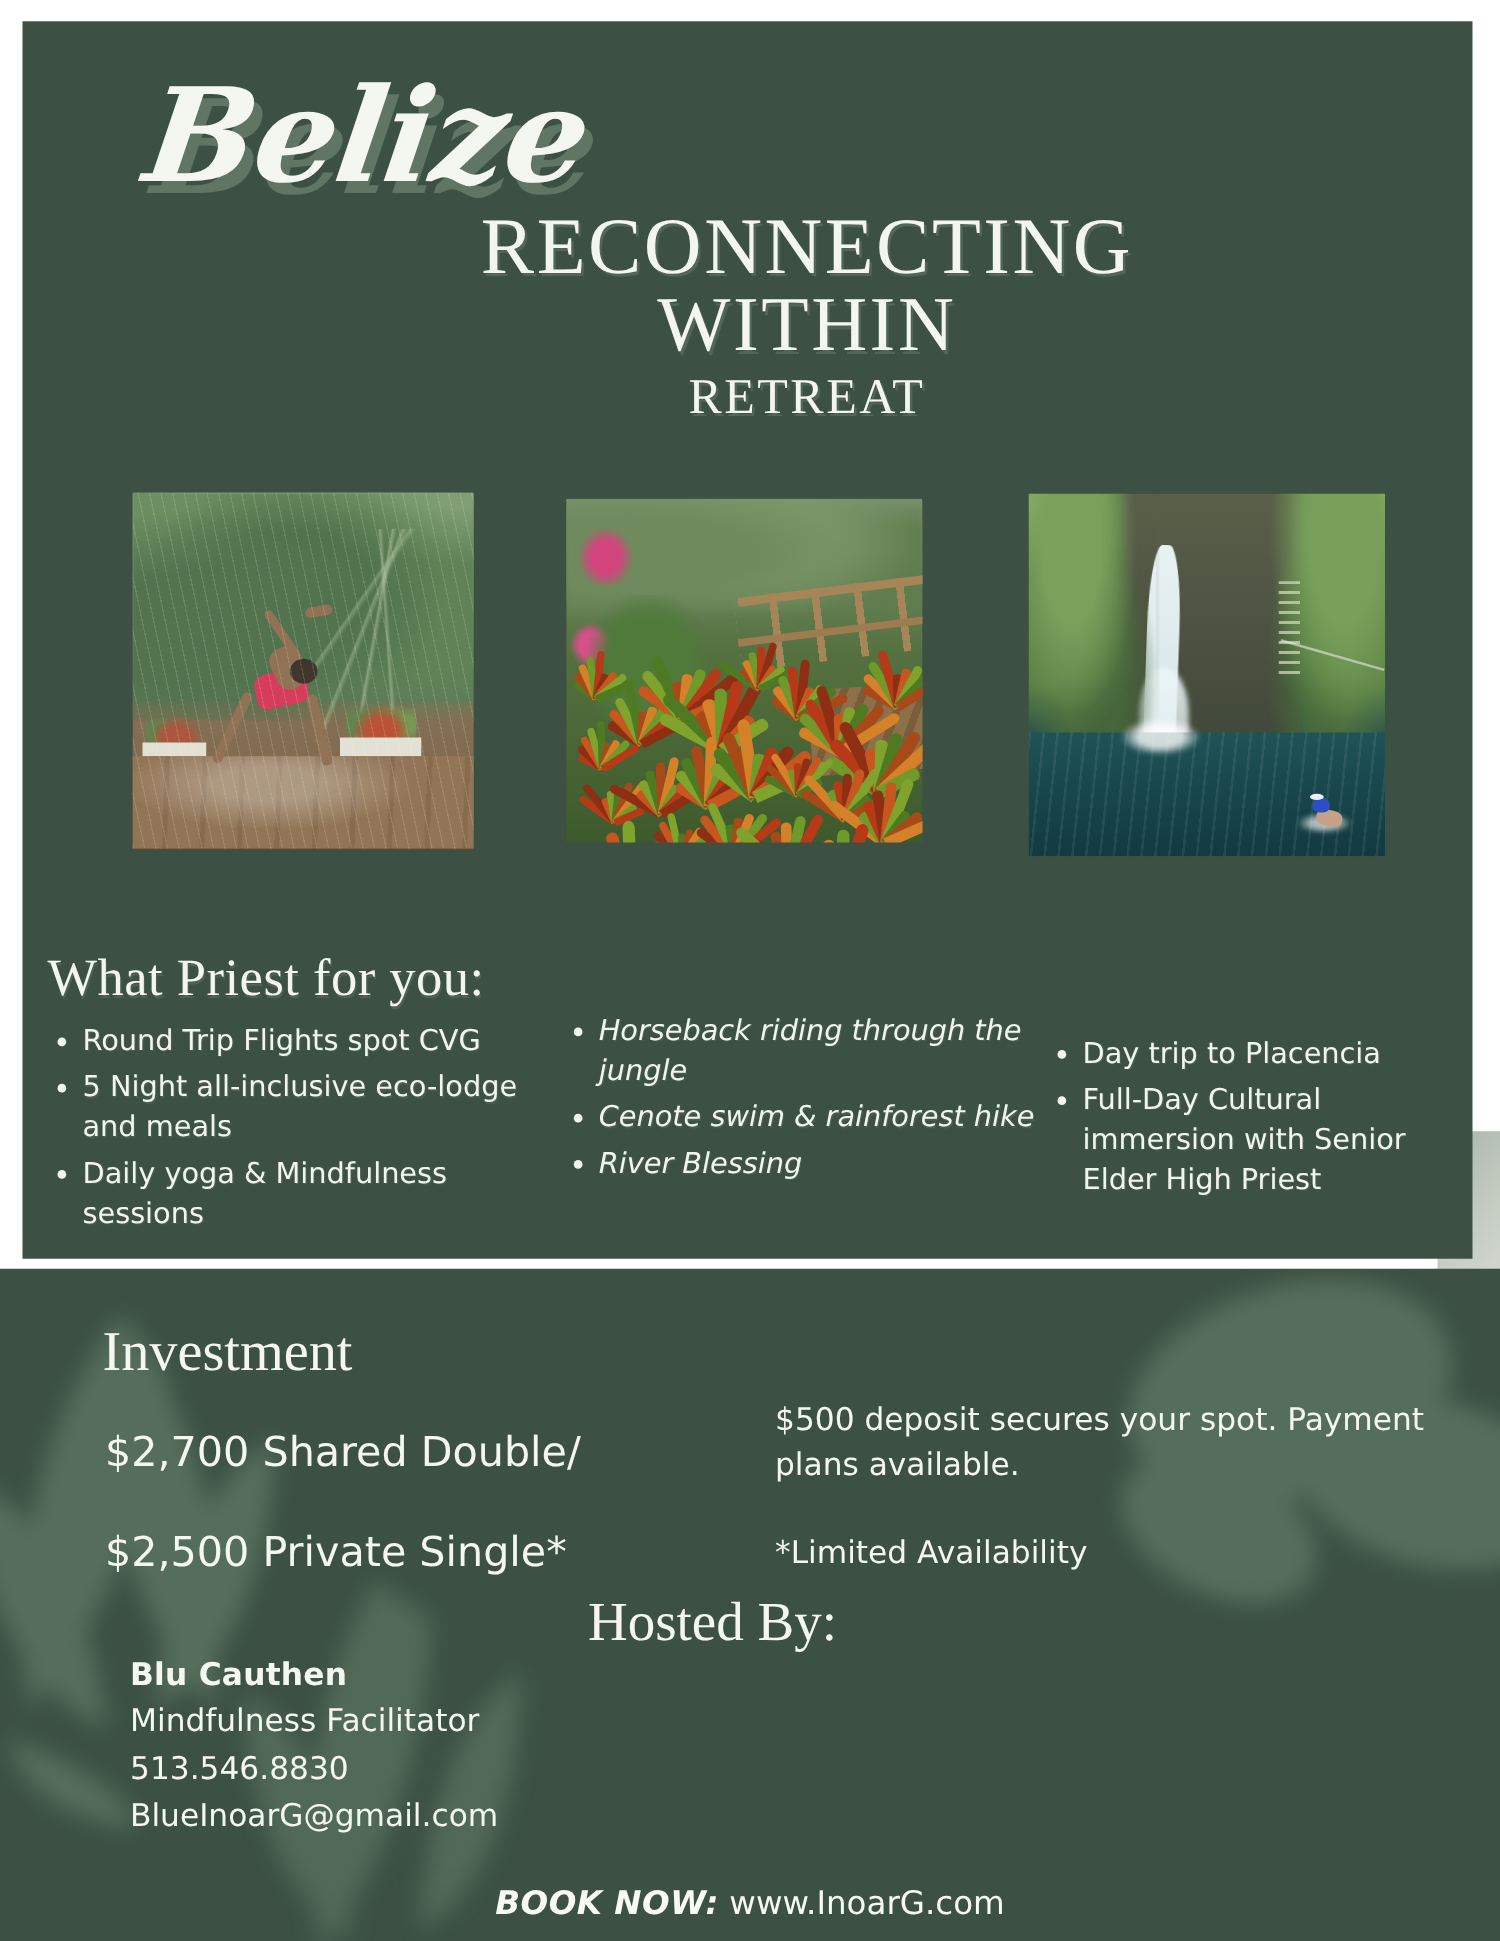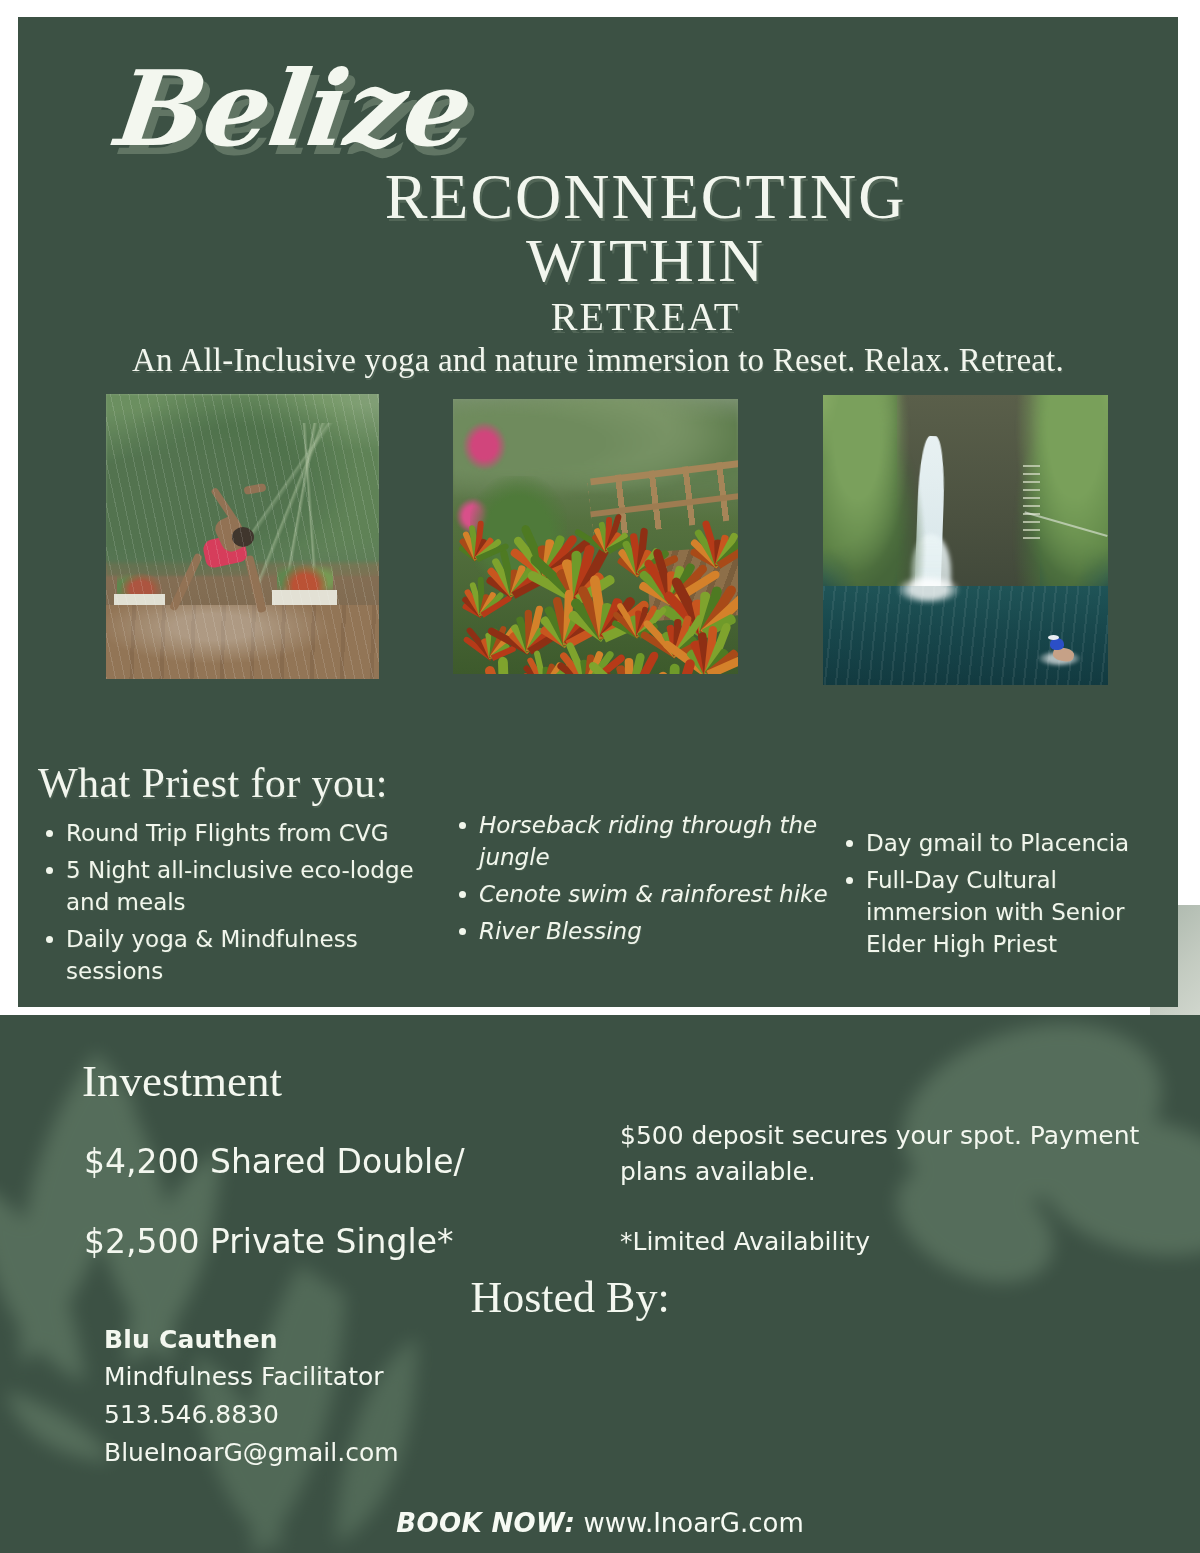--- a/index.html
+++ b/index.html
@@ -286,21 +286,20 @@
   <div class="top-card">
 
     <div class="script-title">Belize</div>
 
     <div class="serif-block">
       <div class="l1">RECONNECTING</div>
       <div class="l2">WITHIN</div>
       <div class="l3">RETREAT</div>
     </div>
 
-    <div class="tagline">An All-Inclusive yoga and nature immersion to Reset. Relax. Retreat.</div>
 
     <div class="photos">
 
       <div class="photo ph1">
         <div class="p1-bg"></div>
         <div class="p1-foliage"></div>
         <div class="p1-palm"></div>
         <div class="p1-planter2">
             <div class="plant"></div>
             <div class="box"></div>
@@ -585,35 +584,35 @@
       </div>
 
     </div>
 
 
     <div class="awaits">What Priest for you:</div>
 
     <div class="cols">
       <div class="col c1">
         <ul>
-          <li>Round Trip Flights from CVG</li>
+          <li>Round Trip Flights spot CVG</li>
           <li>5 Night all-inclusive eco-lodge and meals</li>
           <li>Daily yoga &amp; Mindfulness sessions</li>
         </ul>
       </div>
       <div class="col c2">
         <ul>
           <li>Horseback riding through the jungle</li>
           <li>Cenote swim &amp; rainforest hike</li>
           <li>River Blessing</li>
         </ul>
       </div>
       <div class="col c3">
         <ul>
-          <li>Day gmail to Placencia</li>
+          <li>Day trip to Placencia</li>
           <li>Full-Day Cultural immersion with Senior Elder High Priest</li>
         </ul>
       </div>
     </div>
 
   </div>
 
   <div class="bottom">
     <svg class="leaf-shadow ls1" viewBox="0 0 200 260" preserveAspectRatio="none">
       <g fill="#6f8a72">
@@ -634,21 +633,21 @@
     <svg class="leaf-shadow ls3" viewBox="0 0 200 200" preserveAspectRatio="none">
       <g fill="#67826b">
         <path d="M100 0 C70 50 58 120 70 196 C104 160 128 90 130 20 Z"></path>
         <path d="M30 60 C60 74 84 120 88 190 C54 172 32 126 30 60 Z"></path>
         <path d="M178 48 C150 66 126 114 124 186 C158 168 178 118 178 48 Z"></path>
       </g>
     </svg>
   </div>
 
   <div class="investment">Investment</div>
-  <div class="price1">$4,200 Shared Double/</div>
+  <div class="price1">$2,700 Shared Double/</div>
   <div class="price2">$2,500 Private Single*</div>
   <div class="deposit">$500 deposit secures your spot. Payment plans available.</div>
   <div class="limited">*Limited Availability</div>
 
   <div class="hosted">Hosted By:</div>
 
   <div class="host h1">
     <div class="nm">Blu Cauthen</div>
     <div class="ln">Mindfulness Facilitator</div>
     <div class="ln">513.546.8830</div>

